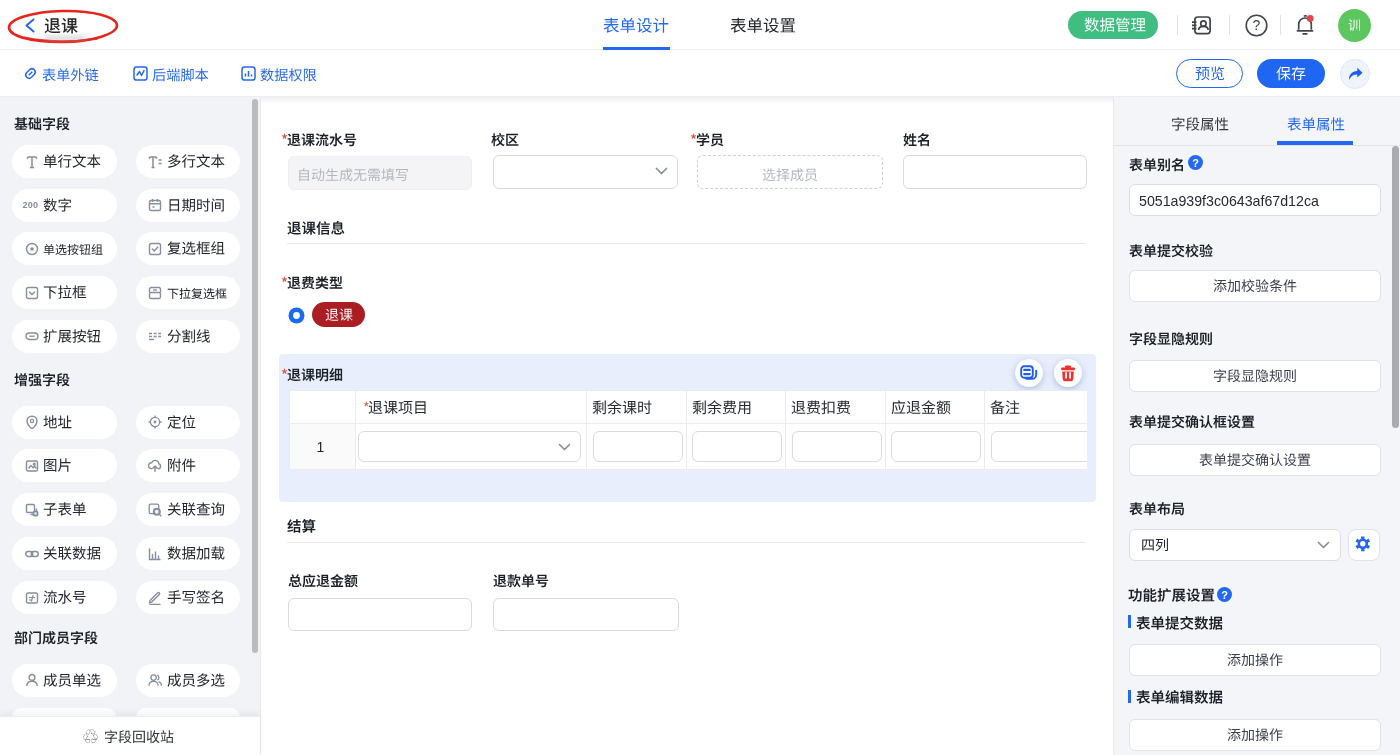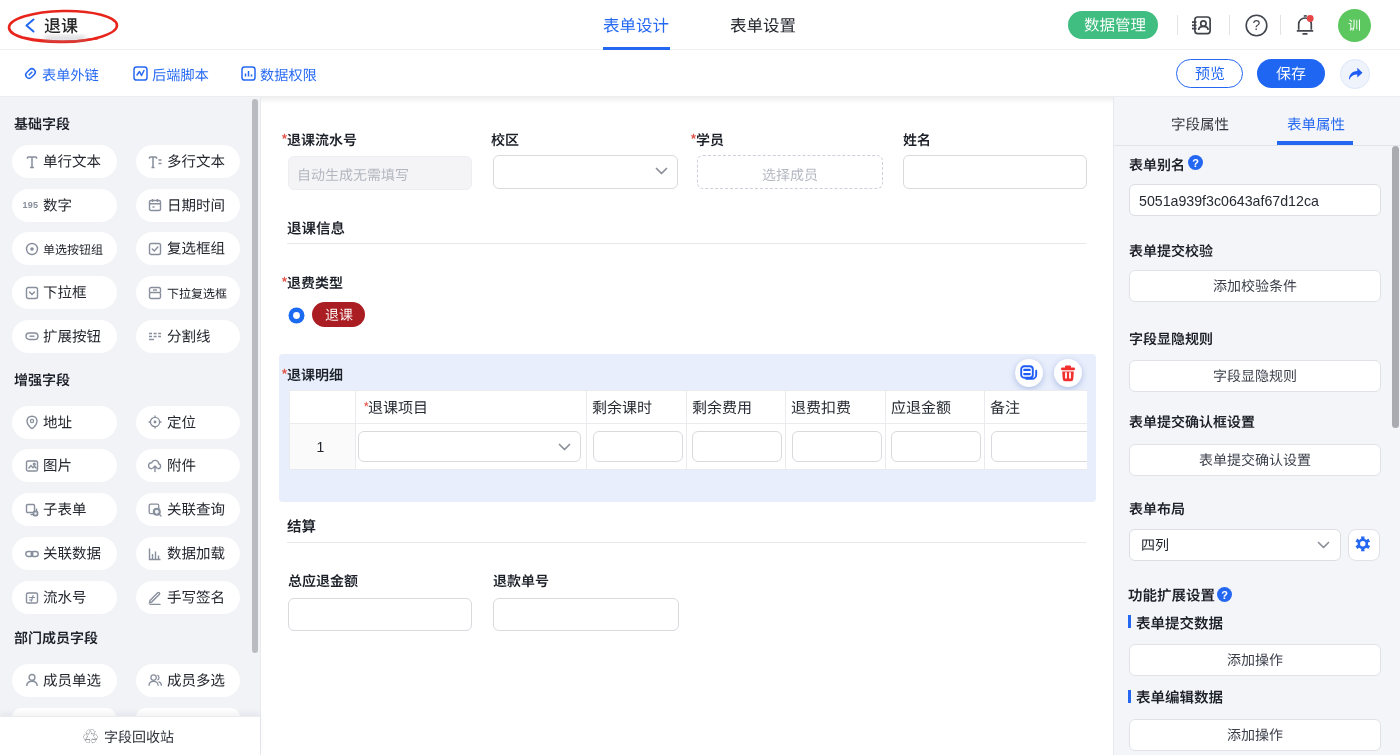--- a/index.html
+++ b/index.html
@@ -170,21 +170,21 @@
   </svg>
 <svg style="position:absolute;left:166.5px;top:152.0px;overflow:visible;" width="60" height="18">
     <g fill="#23262e" transform="translate(0,14.5) scale(0.0145)">
       <use href="#g400_591a" x="0"></use>
       <use href="#g400_884c" x="1000"></use>
       <use href="#g400_6587" x="2000"></use>
       <use href="#g400_672c" x="3000"></use>
     </g>
   </svg>
 <div style="position:absolute;left:12px;top:188.7px;width:104.5px;height:33px;border-radius:16.5px;background:#fff"></div>
-<div style="position:absolute;left:22.5px;top:200.2px;font:bold 9px 'Liberation Sans';color:#878e9c;letter-spacing:0.3px">195</div>
+<div style="position:absolute;left:22.5px;top:200.2px;font:bold 9px 'Liberation Sans';color:#878e9c;letter-spacing:0.3px">200</div>
 <svg style="position:absolute;left:43px;top:195.7px;overflow:visible;" width="31" height="18">
     <g fill="#23262e" transform="translate(0,14.5) scale(0.0145)">
       <use href="#g400_6570" x="0"></use>
       <use href="#g400_5b57" x="1000"></use>
     </g>
   </svg>
 <div style="position:absolute;left:135.5px;top:188.7px;width:104.5px;height:33px;border-radius:16.5px;background:#fff"></div>
 <svg style="position:absolute;left:148.0px;top:198.2px;" width="14" height="14" viewBox="0 0 14 14">
     <g stroke="#878e9c" stroke-width="1.4" fill="none">
       <rect x="1.5" y="2.5" width="11" height="10" rx="1.5"></rect>

